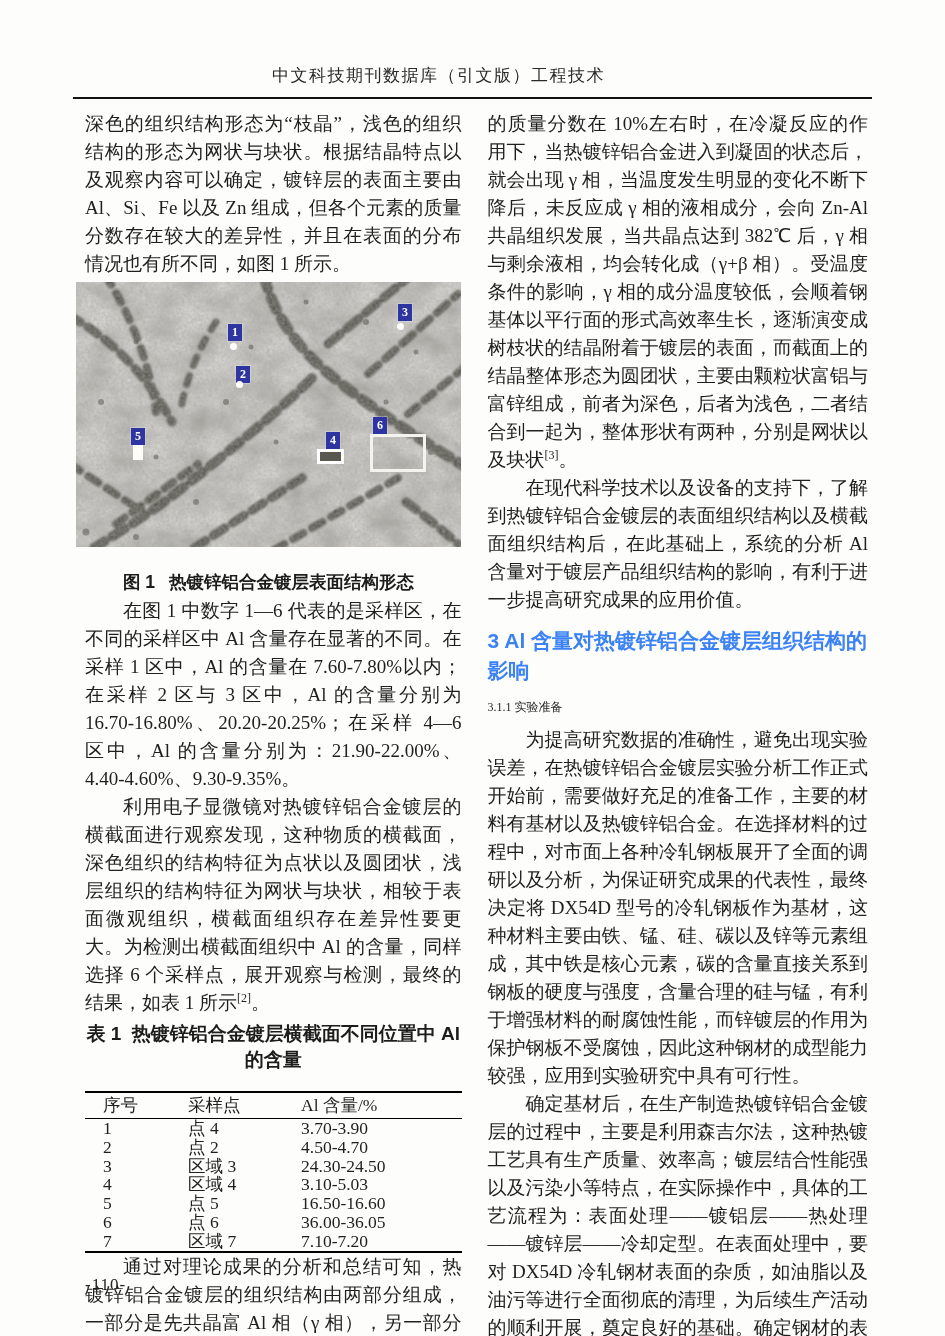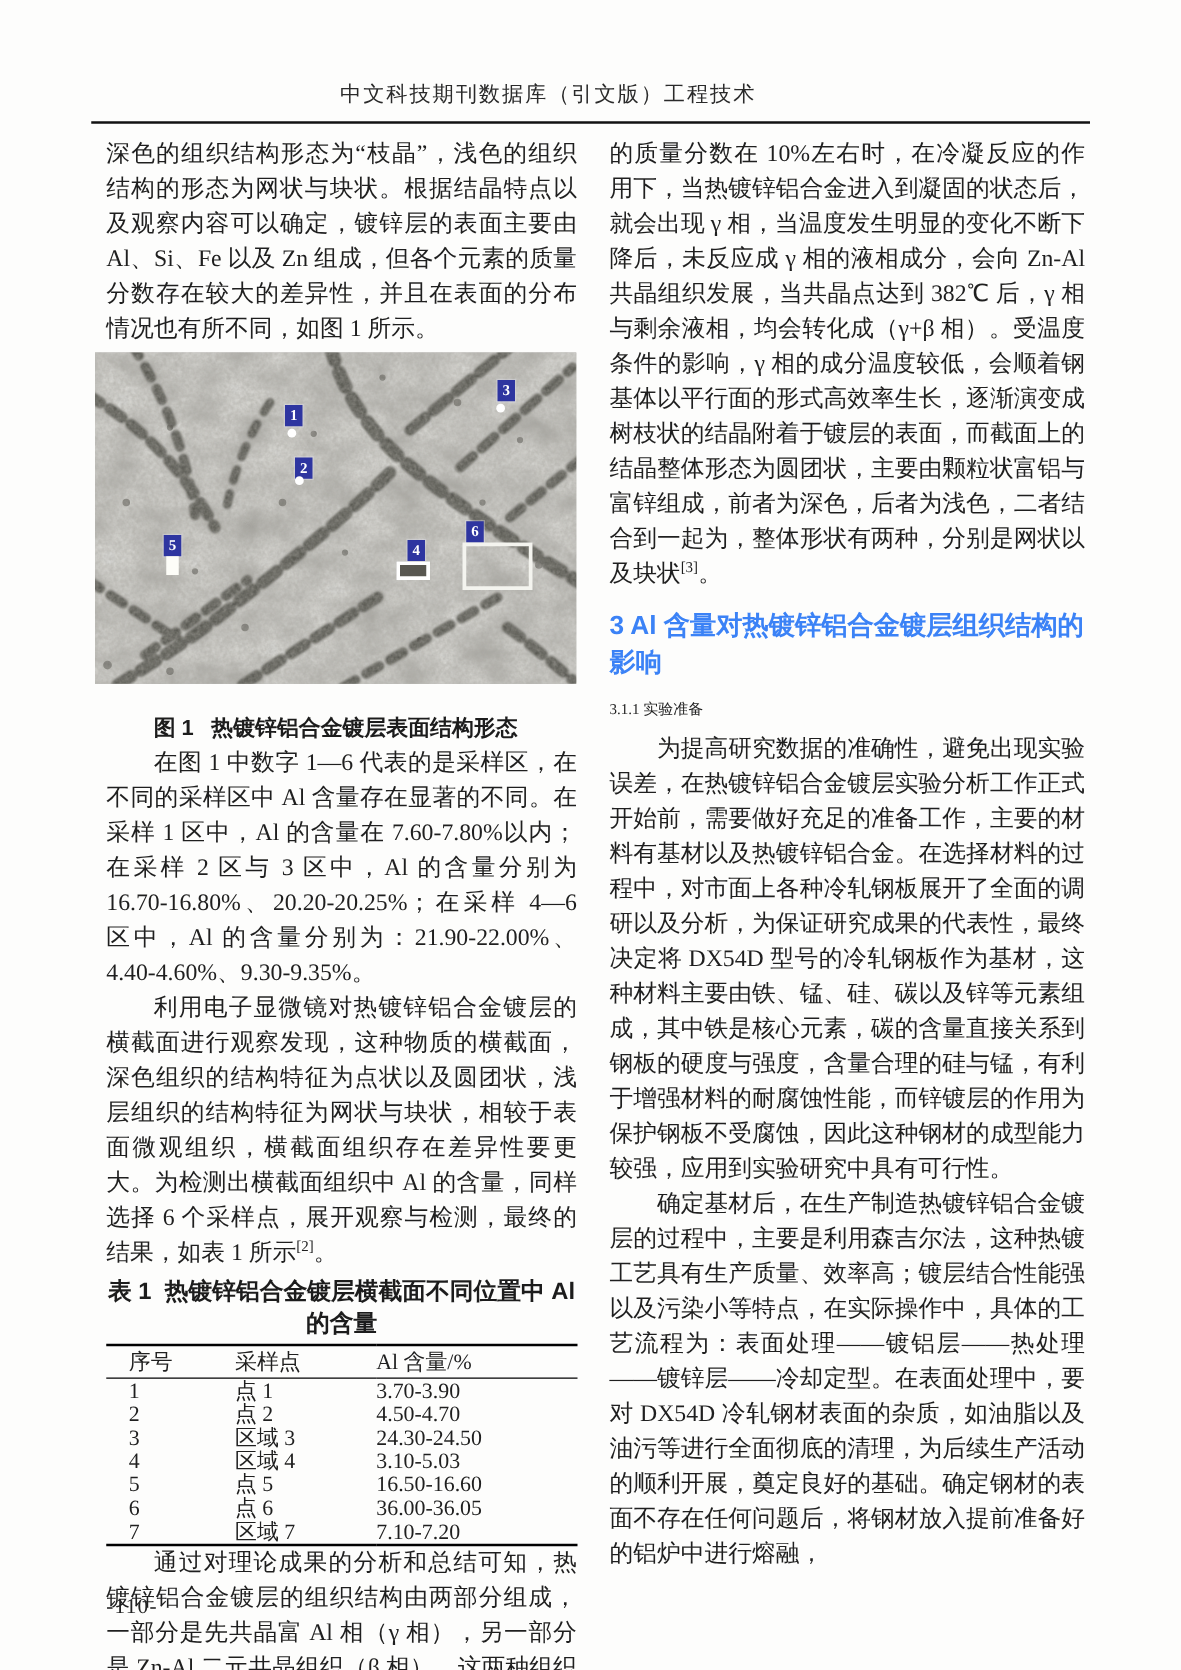--- a/index.html
+++ b/index.html
@@ -51,21 +51,21 @@
     font-size:17.5px; line-height:25px; text-indent:0;
   }
   figcaption .cap-label { margin-right:14px; }
 
   
   .table-caption {
     text-align:center; font-family:"Liberation Sans", sans-serif; font-weight:bold;
     font-size:19px; line-height:26px; margin-top:4px; color:#1c1c1c;
   }
   table.data {
-    width:100%; border-collapse:collapse; margin-top:2px;
+    width:100%; border-collapse:collapse; margin-top:18px;
     border-top:2.5px solid #000; border-bottom:2.5px solid #000;
     font-size:17.5px;
   }
   table.data th {
     font-weight:normal; text-align:left; border-bottom:1.5px solid #000;
     padding:2px 0 3px; line-height:20px;
   }
   table.data td { padding:0; line-height:18.8px; }
   table.data th:nth-child(1), table.data td:nth-child(1) { width:85px;  padding-left:18px; }
   table.data th:nth-child(2), table.data td:nth-child(2) { width:113px; }
@@ -185,21 +185,21 @@
         <thead>
             <tr id="t-head">
               <th>序号</th>
               <th>采样点</th>
               <th>Al 含量/%</th>
             </tr>
           </thead>
         <tbody id="t-body">
             <tr>
               <td>1</td>
-              <td>点 1</td>
+              <td>点 4</td>
               <td>3.70-3.90</td>
             </tr>
             <tr>
               <td>2</td>
               <td>点 2</td>
               <td>4.50-4.70</td>
             </tr>
             <tr>
               <td>3</td>
               <td>区域 3</td>
@@ -226,20 +226,21 @@
               <td>7.10-7.20</td>
             </tr>
           </tbody>
       </table>
 
       <p>通过对理论成果的分析和总结可知，热镀锌铝合金镀层的组织结构由两部分组成，一部分是先共晶富 Al 相（γ 相），另一部分是 Zn-Al 二元共晶组织（β 相），这两种组织形态在镀层的表面以及截面上，形态存在明显的差异，并且分布情况也有所不同。当 Al</p>
     </div>
 
     <div class="col right">
       <p class="noindent"><span>的质量分数在 10%左右时，在冷凝反应的作用下，当热镀锌铝合金进入到凝固的状态后，就会出现 γ 相，当温度发生明显的变化不断下降后，未反应成 γ 相的液相成分，会向 Zn-Al 共晶组织发展，当共晶点达到 382℃ 后，γ 相与剩余液相，均会转化成（γ+β 相）。受温度条件的影响，γ 相的成分温度较低，会顺着钢基体以平行面的形式高效率生长，逐渐演变成树枝状的结晶附着于镀层的表面，而截面上的结晶整体形态为圆团状，主要由颗粒状富铝与富锌组成，前者为深色，后者为浅色，二者结合到一起为，整体形状有两种，分别是网状以及块状</span><sup class="ref">[3]</sup><span>。</span></p>
+      <p>在现代科学技术以及设备的支持下，了解到热镀锌铝合金镀层的表面组织结构以及横截面组织结构后，在此基础上，系统的分析 Al 含量对于镀层产品组织结构的影响，有利于进一步提高研究成果的应用价值。</p>
 
       <div class="h-sec">3 Al 含量对热镀锌铝合金镀层组织结构的影响</div>
       <div class="h-subsub">3.1.1 实验准备</div>
 
       <p>为提高研究数据的准确性，避免出现实验误差，在热镀锌铝合金镀层实验分析工作正式开始前，需要做好充足的准备工作，主要的材料有基材以及热镀锌铝合金。在选择材料的过程中，对市面上各种冷轧钢板展开了全面的调研以及分析，为保证研究成果的代表性，最终决定将 DX54D 型号的冷轧钢板作为基材，这种材料主要由铁、锰、硅、碳以及锌等元素组成，其中铁是核心元素，碳的含量直接关系到钢板的硬度与强度，含量合理的硅与锰，有利于增强材料的耐腐蚀性能，而锌镀层的作用为保护钢板不受腐蚀，因此这种钢材的成型能力较强，应用到实验研究中具有可行性。</p>
       <p>确定基材后，在生产制造热镀锌铝合金镀层的过程中，主要是利用森吉尔法，这种热镀工艺具有生产质量、效率高；镀层结合性能强以及污染小等特点，在实际操作中，具体的工艺流程为：表面处理——镀铝层——热处理——镀锌层——冷却定型。在表面处理中，要对 DX54D 冷轧钢材表面的杂质，如油脂以及油污等进行全面彻底的清理，为后续生产活动的顺利开展，奠定良好的基础。确定钢材的表面不存在任何问题后，将钢材放入提前准备好的铝炉中进行熔融，</p>
     </div>
   </div>
 
   <div class="page-number">-110-</div>

